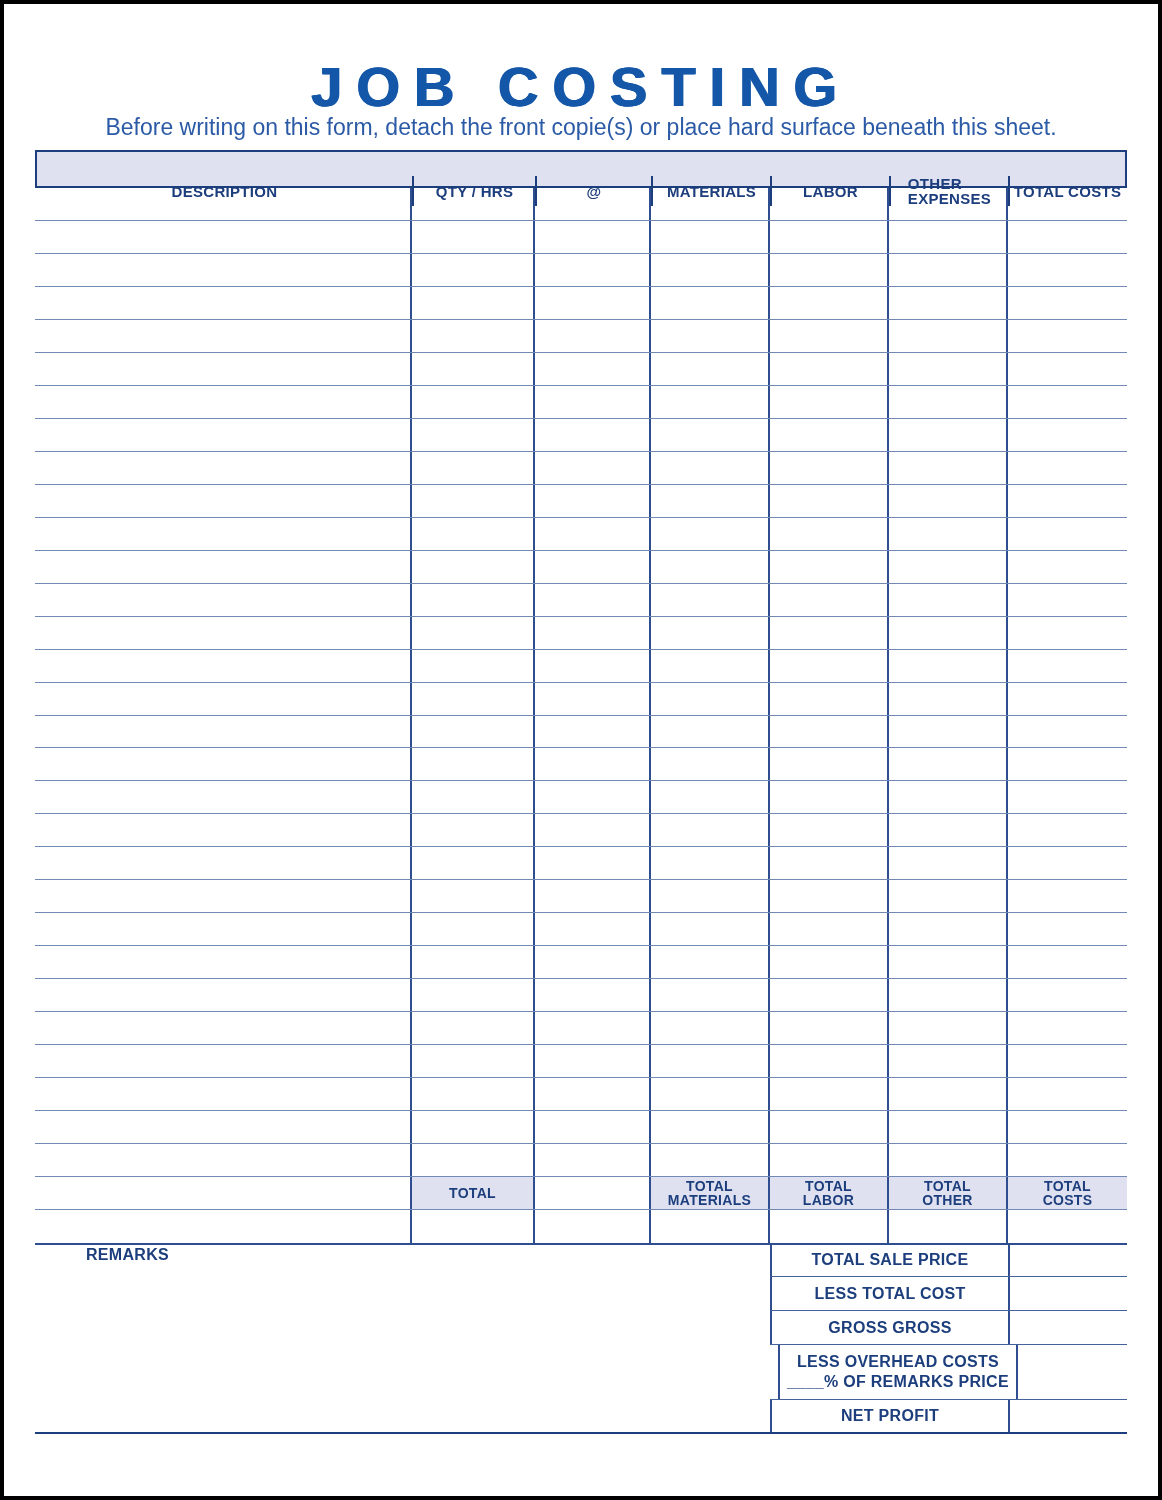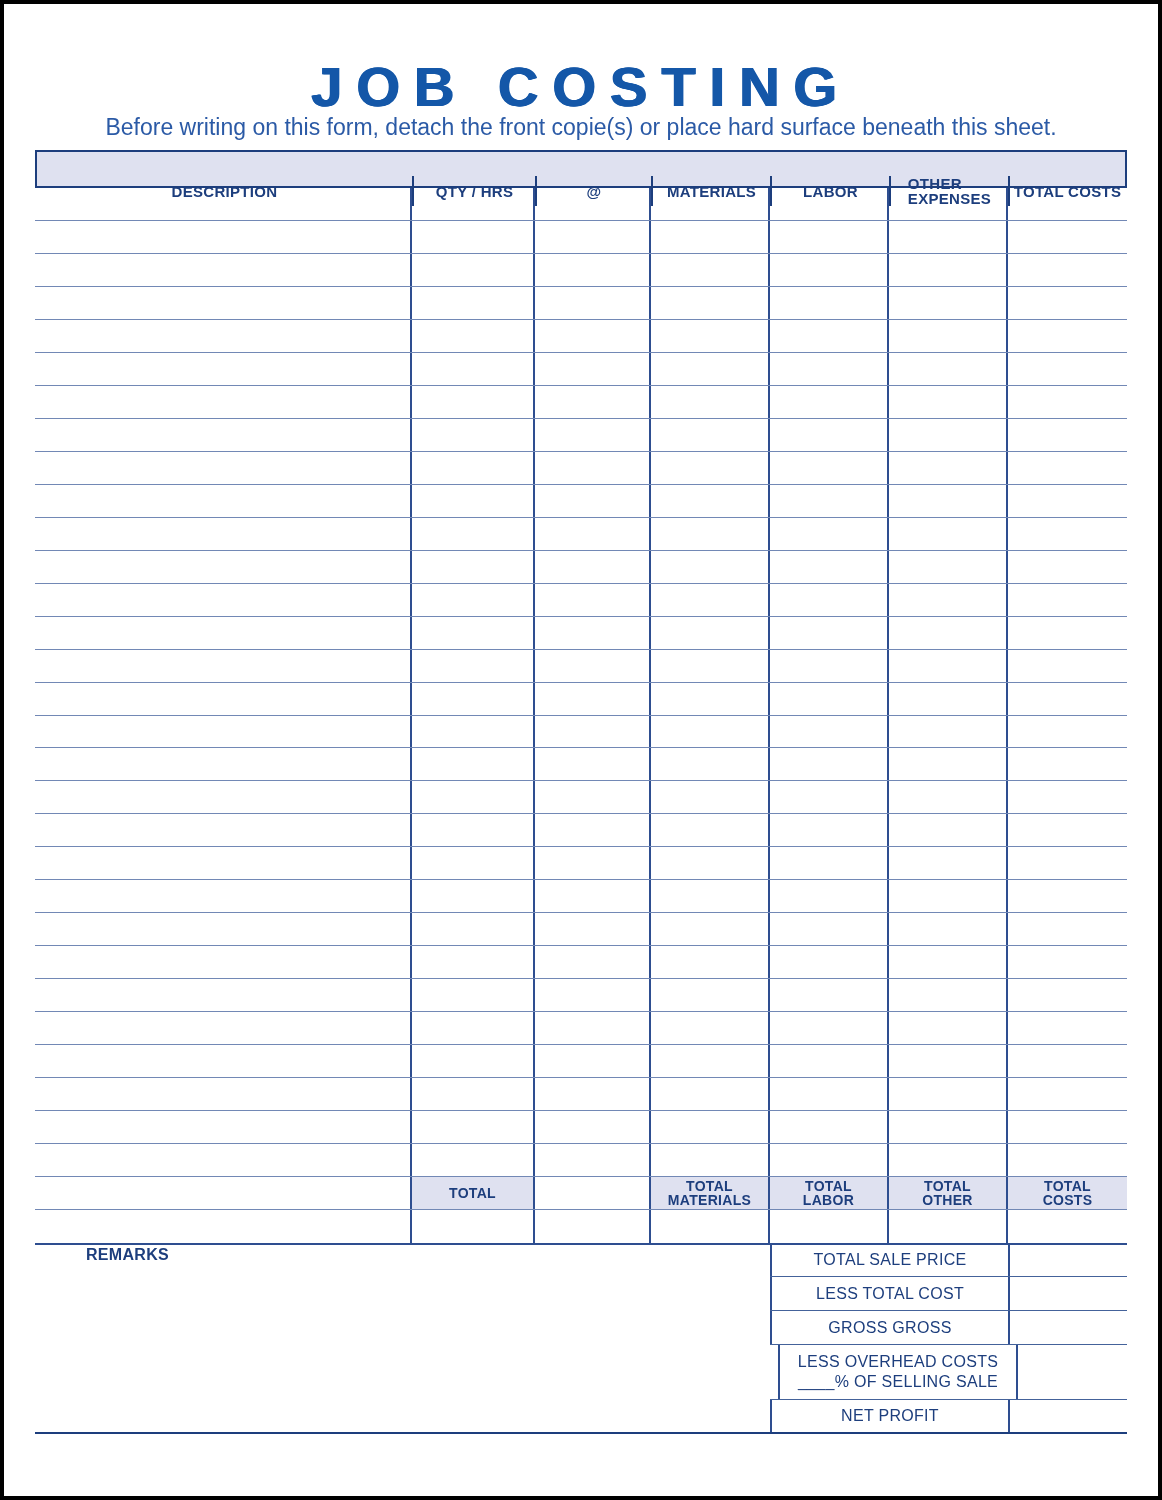--- a/index.html
+++ b/index.html
@@ -105,21 +105,21 @@
     display:flex;
     border-bottom:1.5px solid var(--sepline);
     box-sizing:border-box;
   }
   .srow:last-child{border-bottom:none;}
   .srow .slabel{
     width:238px;box-sizing:border-box;
     border-left:2px solid var(--vline);
     display:flex;flex-direction:column;align-items:center;justify-content:center;
     text-align:center;
-    font-size:16px;font-weight:normal;color:var(--navy);
+    font-size:16px;font-weight:bold;color:var(--navy);
     letter-spacing:0.3px;line-height:20px;
   }
   .srow .svalue{
     flex:1;box-sizing:border-box;
     border-left:2px solid var(--vline);
     font-size:16px;color:var(--navy);
   }
 </style>
 </head>
 <body>
@@ -451,21 +451,21 @@
         <div class="slabel">LESS TOTAL COST</div>
         <div class="svalue"></div>
       </div>
       <div class="srow" style="flex:0 0 34px;">
         <div class="slabel">GROSS GROSS</div>
         <div class="svalue"></div>
       </div>
       <div class="srow" style="flex:0 0 55px;padding-left:8px;">
         <div class="slabel">
           <span>LESS OVERHEAD COSTS</span>
-          <span>____% OF SELLING SALE</span>
+          <span>____% OF REMARKS PRICE</span>
         </div>
         <div class="svalue"></div>
       </div>
       <div class="srow" style="flex:1;">
         <div class="slabel">NET PROFIT</div>
         <div class="svalue"></div>
       </div>
     </div>
   </div>
 

